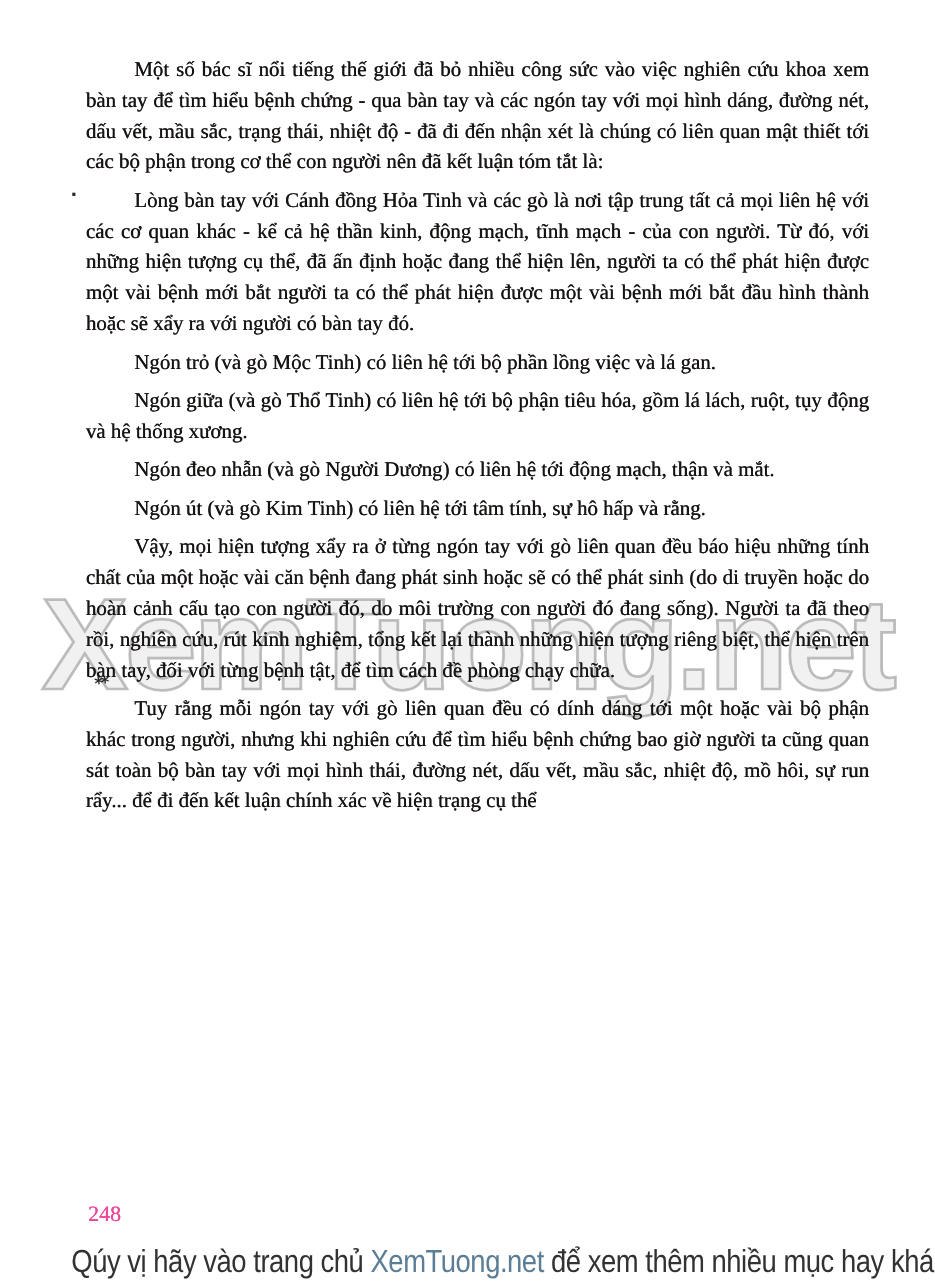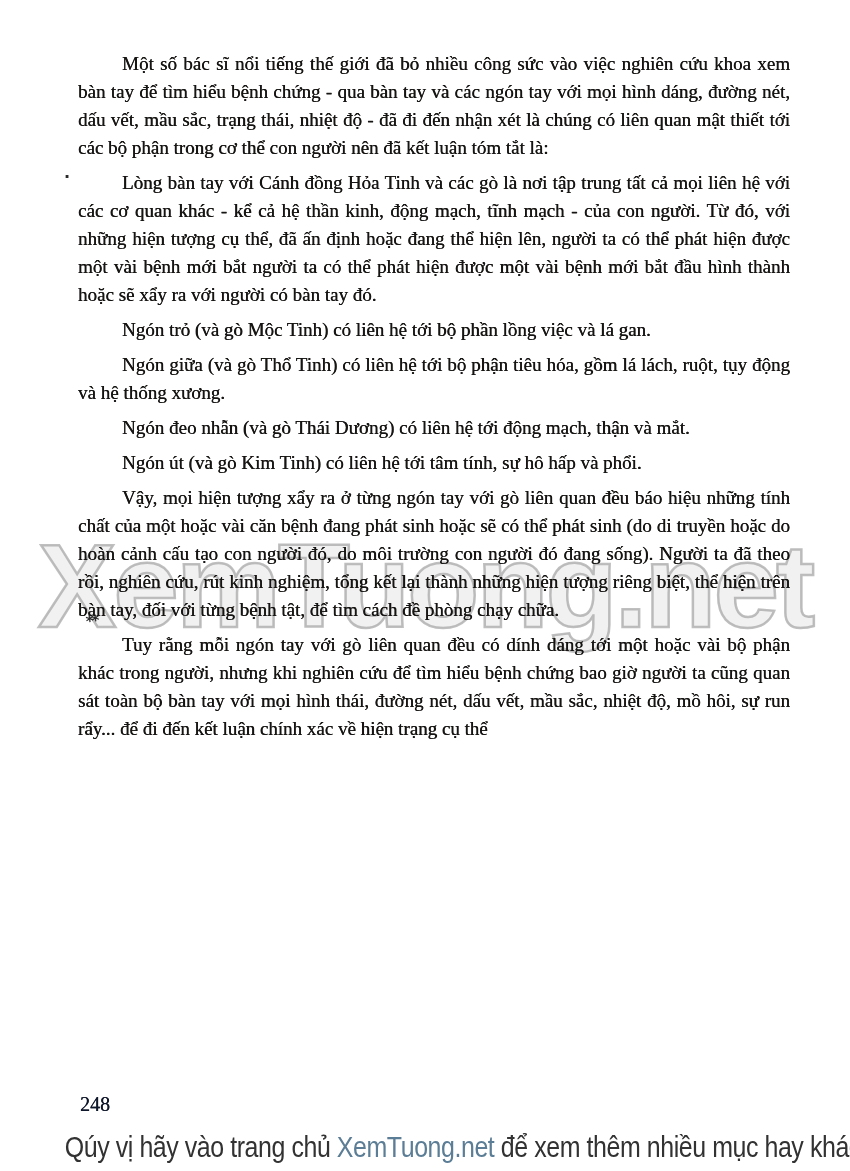--- a/index.html
+++ b/index.html
@@ -73,21 +73,21 @@
     letter-spacing: -2px;
     transform: rotate(-8deg);
   }
   
   .page-number {
     position: absolute;
     top: 1093px;
     left: 80px;
     z-index: 2;
     font-size: 20px;
-    color: #0f172a;
+    color: #ec4899;
     text-shadow: 0.3px 0 0 currentColor;
   }
   
   .footer {
     position: absolute;
     top: 1126px;
     left: 0;
     width: 850px;
     z-index: 3;
     text-align: center;
@@ -120,22 +120,22 @@
 
   <span class="artifact dot">.</span>
 
   <span class="artifact scratch">**</span>
 
   <div class="body-text">
     <p>Một số bác sĩ nổi tiếng thế giới đã bỏ nhiều công sức vào việc nghiên cứu khoa xem bàn tay để tìm hiểu bệnh chứng - qua bàn tay và các ngón tay với mọi hình dáng, đường nét, dấu vết, mầu sắc, trạng thái, nhiệt độ - đã đi đến nhận xét là chúng có liên quan mật thiết tới các bộ phận trong cơ thể con người nên đã kết luận tóm tắt là:</p>
     <p>Lòng bàn tay với Cánh đồng Hỏa Tinh và các gò là nơi tập trung tất cả mọi liên hệ với các cơ quan khác - kể cả hệ thần kinh, động mạch, tĩnh mạch - của con người. Từ đó, với những hiện tượng cụ thể, đã ấn định hoặc đang thể hiện lên, người ta có thể phát hiện được một vài bệnh mới bắt người ta có thể phát hiện được một vài bệnh mới bắt đầu hình thành hoặc sẽ xẩy ra với người có bàn tay đó.</p>
     <p>Ngón trỏ (và gò Mộc Tinh) có liên hệ tới bộ phần lồng việc và lá gan.</p>
     <p>Ngón giữa (và gò Thổ Tinh) có liên hệ tới bộ phận tiêu hóa, gồm lá lách, ruột, tụy động và hệ thống xương.</p>
-    <p>Ngón đeo nhẫn (và gò Thái Dương) có liên hệ tới động mạch, thận và mắt.</p>
-    <p>Ngón út (và gò Kim Tinh) có liên hệ tới tâm tính, sự hô hấp và phổi.</p>
+    <p>Ngón đeo nhẫn (và gò Người Dương) có liên hệ tới động mạch, thận và mắt.</p>
+    <p>Ngón út (và gò Kim Tinh) có liên hệ tới tâm tính, sự hô hấp và rằng.</p>
     <p>Vậy, mọi hiện tượng xẩy ra ở từng ngón tay với gò liên quan đều báo hiệu những tính chất của một hoặc vài căn bệnh đang phát sinh hoặc sẽ có thể phát sinh (do di truyền hoặc do hoàn cảnh cấu tạo con người đó, do môi trường con người đó đang sống). Người ta đã theo rồi, nghiên cứu, rút kinh nghiệm, tổng kết lại thành những hiện tượng riêng biệt, thể hiện trên bàn tay, đối với từng bệnh tật, để tìm cách đề phòng chạy chữa.</p>
     <p>Tuy rằng mỗi ngón tay với gò liên quan đều có dính dáng tới một hoặc vài bộ phận khác trong người, nhưng khi nghiên cứu để tìm hiểu bệnh chứng bao giờ người ta cũng quan sát toàn bộ bàn tay với mọi hình thái, đường nét, dấu vết, mầu sắc, nhiệt độ, mồ hôi, sự run rẩy... để đi đến kết luận chính xác về hiện trạng cụ thể</p>
   </div>
 
   <div class="page-number">248</div>
 
   <div class="footer">
     <div class="footer-inner">
       <span>Qúy vị hãy vào trang chủ </span><span class="footer-link">XemTuong.net</span><span> để xem thêm nhiều mục hay khác</span>
     </div>

